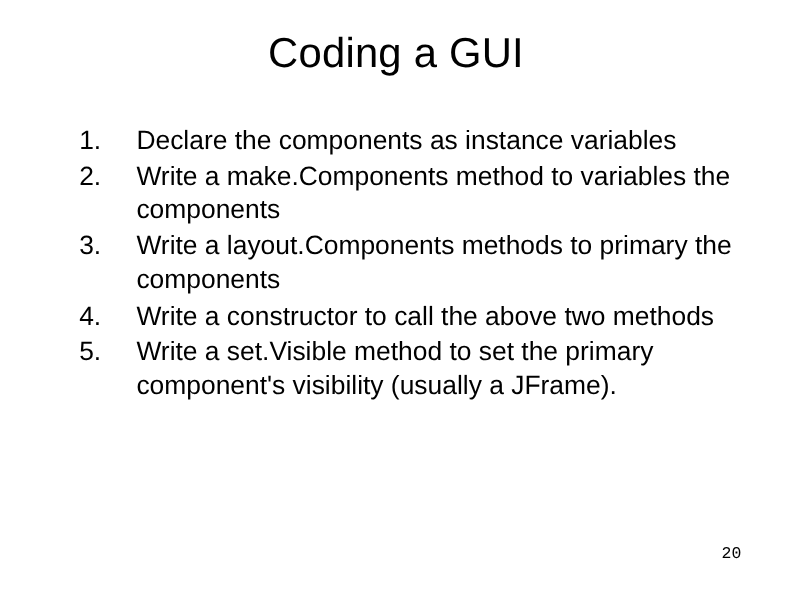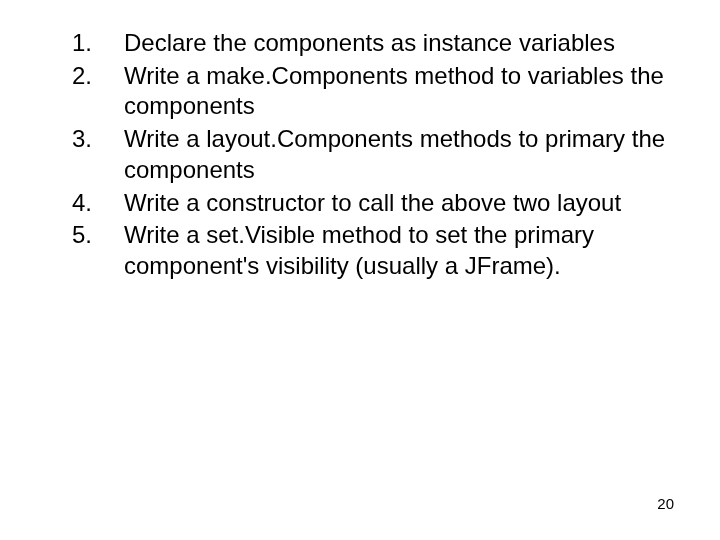--- a/index.html
+++ b/index.html
@@ -40,42 +40,44 @@
   }
   .txt {
     flex: 1;
     margin-left: 16px;
   }
   .page-num {
     position: absolute;
     bottom: 28px;
     right: 46px;
     font-size: 15px;
+    font-family: Liberation Mono, monospace;
   }
 </style>
 </head>
 <body>
 
 <div class="slide">
+  <h1 class="title">Coding a GUI</h1>
   <ol class="list">
     <li>
       <span class="num">1.</span>
       <span class="txt">Declare the components as instance variables</span>
     </li>
     <li>
       <span class="num">2.</span>
       <span class="txt">Write a make.Components method to variables the components</span>
     </li>
     <li>
       <span class="num">3.</span>
       <span class="txt">Write a layout.Components methods to primary the components</span>
     </li>
     <li>
       <span class="num">4.</span>
-      <span class="txt">Write a constructor to call the above two layout</span>
+      <span class="txt">Write a constructor to call the above two methods</span>
     </li>
     <li>
       <span class="num">5.</span>
       <span class="txt">Write a set.Visible method to set the primary component's visibility (usually a JFrame).</span>
     </li>
   </ol>
 </div>
 
 <div class="page-num">20</div>
 

